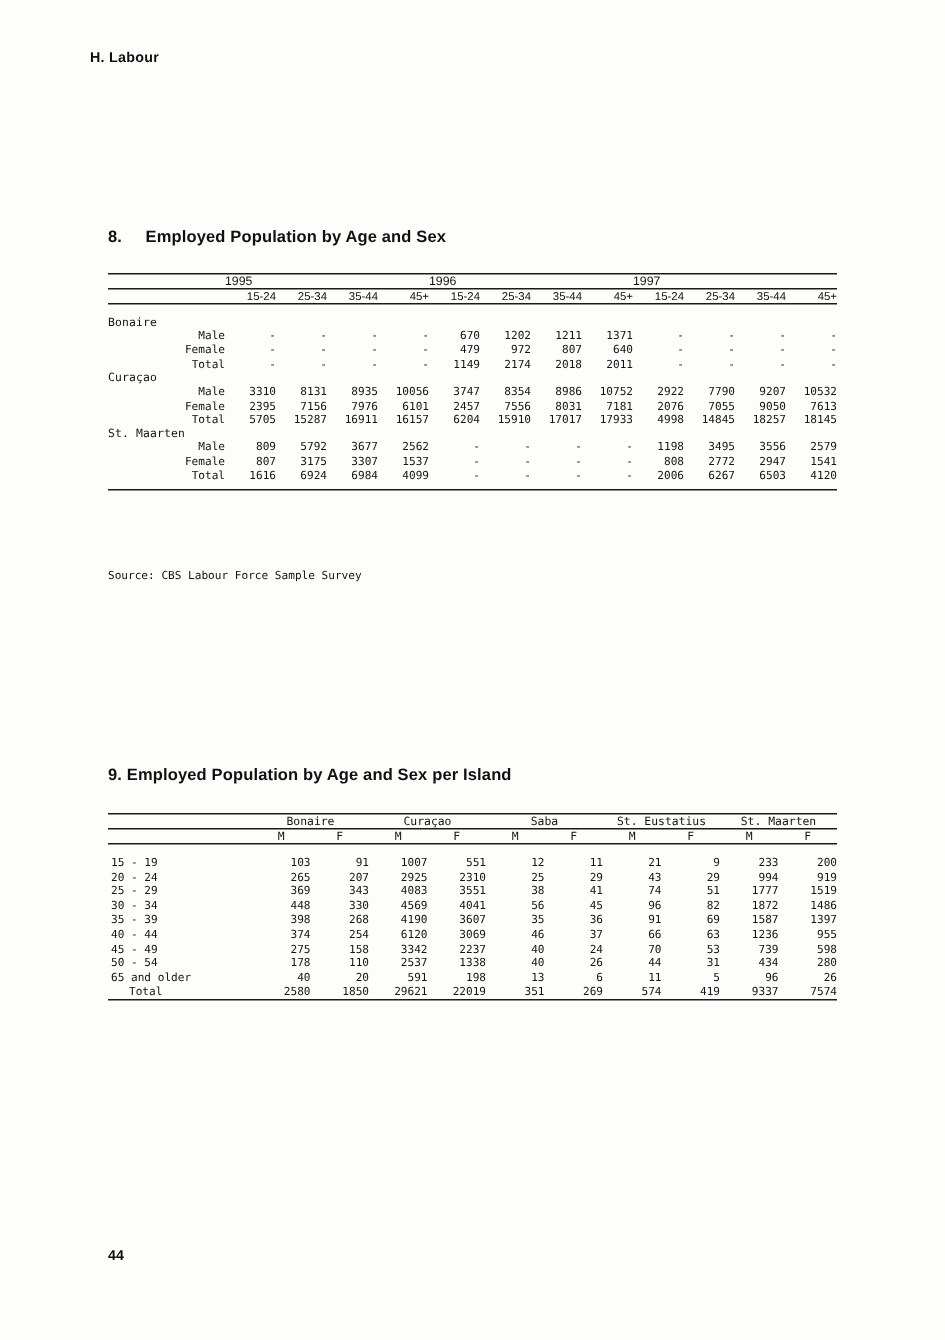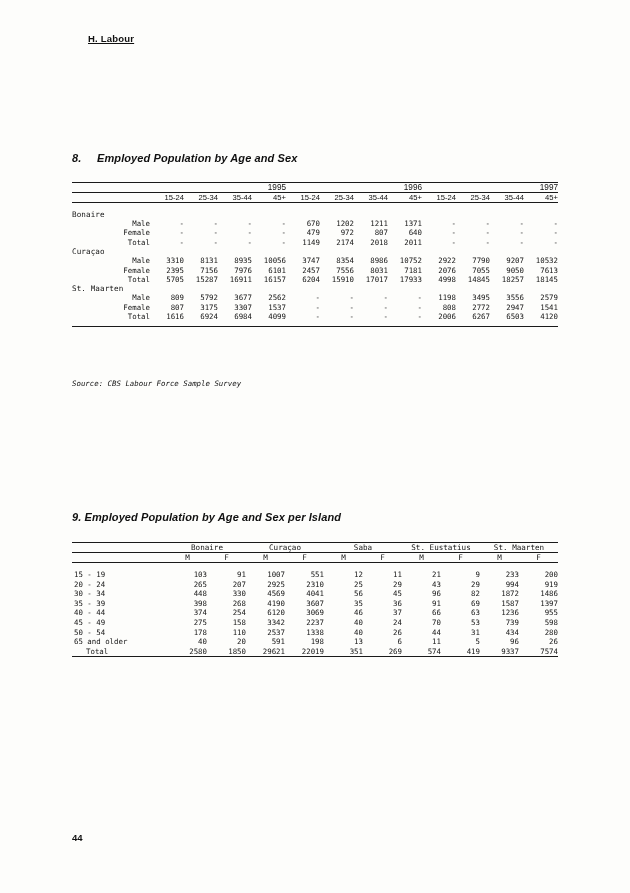--- a/index.html
+++ b/index.html
@@ -17,36 +17,34 @@
   }
   .page {
     position: absolute;
     left: 0; top: 0;
     width: 630px;
     height: 893px;
     background: #fdfdfb;
   }
   .running-head {
     position: absolute;
-    left: 88px;
+    left: 60px;
     top: 33px;
     font-family: "Liberation Sans", sans-serif;
     font-weight: bold;
     font-size: 9.5px;
     letter-spacing: 0.2px;
     color: #101010;
-    text-decoration: underline;
   }
   .sec-title {
     font-family: "Liberation Sans", sans-serif;
     font-weight: bold;
     font-size: 11px;
     color: #101010;
     letter-spacing: 0.1px;
-    font-style: italic;
   }
   .sec-title .num { display: inline-block; }
   .sec8 {
     position: absolute;
     left: 72px;
     top: 152px;
   }
   .sec8 .num { width: 25px; }
   .sec9 {
     position: absolute;
@@ -68,21 +66,21 @@
     font-family: "DejaVu Sans Mono", monospace;
     font-size: 7.4px;
     color: #141414;
   }
   table.grid td, table.grid th {
     padding: 0;
     font-weight: normal;
     white-space: nowrap;
   }
   .yearhead td {
-    text-align: right;
+    text-align: left;
     font-family: "Liberation Sans", sans-serif;
     font-weight: bold;
     font-size: 8.2px;
     padding: 3px 0 4px 0;
     color: #101010;
   }
   .agehead td {
     text-align: right;
     font-family: "Liberation Sans", sans-serif;
     font-weight: bold;
@@ -109,21 +107,20 @@
   }
   .rule-cell { padding: 0 !important; }
   .rule-cell .ln-thick { border-top: 1.4px solid #1a1a1a; }
   .rule-cell .ln-thin  { border-top: 0.9px solid #1a1a1a; }
   .gap-before td { padding-top: 6px; }
 
   .source {
     font-family: "DejaVu Sans Mono", monospace;
     font-size: 7.4px;
     color: #141414;
-    font-style: italic;
   }
   .src8 { position: absolute; left: 72px; top: 379px; }
   .src9 { position: absolute; left: 72px; top: 732px; }
 
   
   .tbl9 {
     position: absolute;
     left: 72px;
     top: 542px;
     width: 486px;
@@ -453,20 +450,33 @@
             <td>2925</td>
             <td>2310</td>
             <td>25</td>
             <td>29</td>
             <td>43</td>
             <td>29</td>
             <td>994</td>
             <td>919</td>
           </tr>
           <tr class="r9">
+            <td class="lab">25 - 29</td>
+            <td>369</td>
+            <td>343</td>
+            <td>4083</td>
+            <td>3551</td>
+            <td>38</td>
+            <td>41</td>
+            <td>74</td>
+            <td>51</td>
+            <td>1777</td>
+            <td>1519</td>
+          </tr>
+          <tr class="r9">
             <td class="lab">30 - 34</td>
             <td>448</td>
             <td>330</td>
             <td>4569</td>
             <td>4041</td>
             <td>56</td>
             <td>45</td>
             <td>96</td>
             <td>82</td>
             <td>1872</td>

